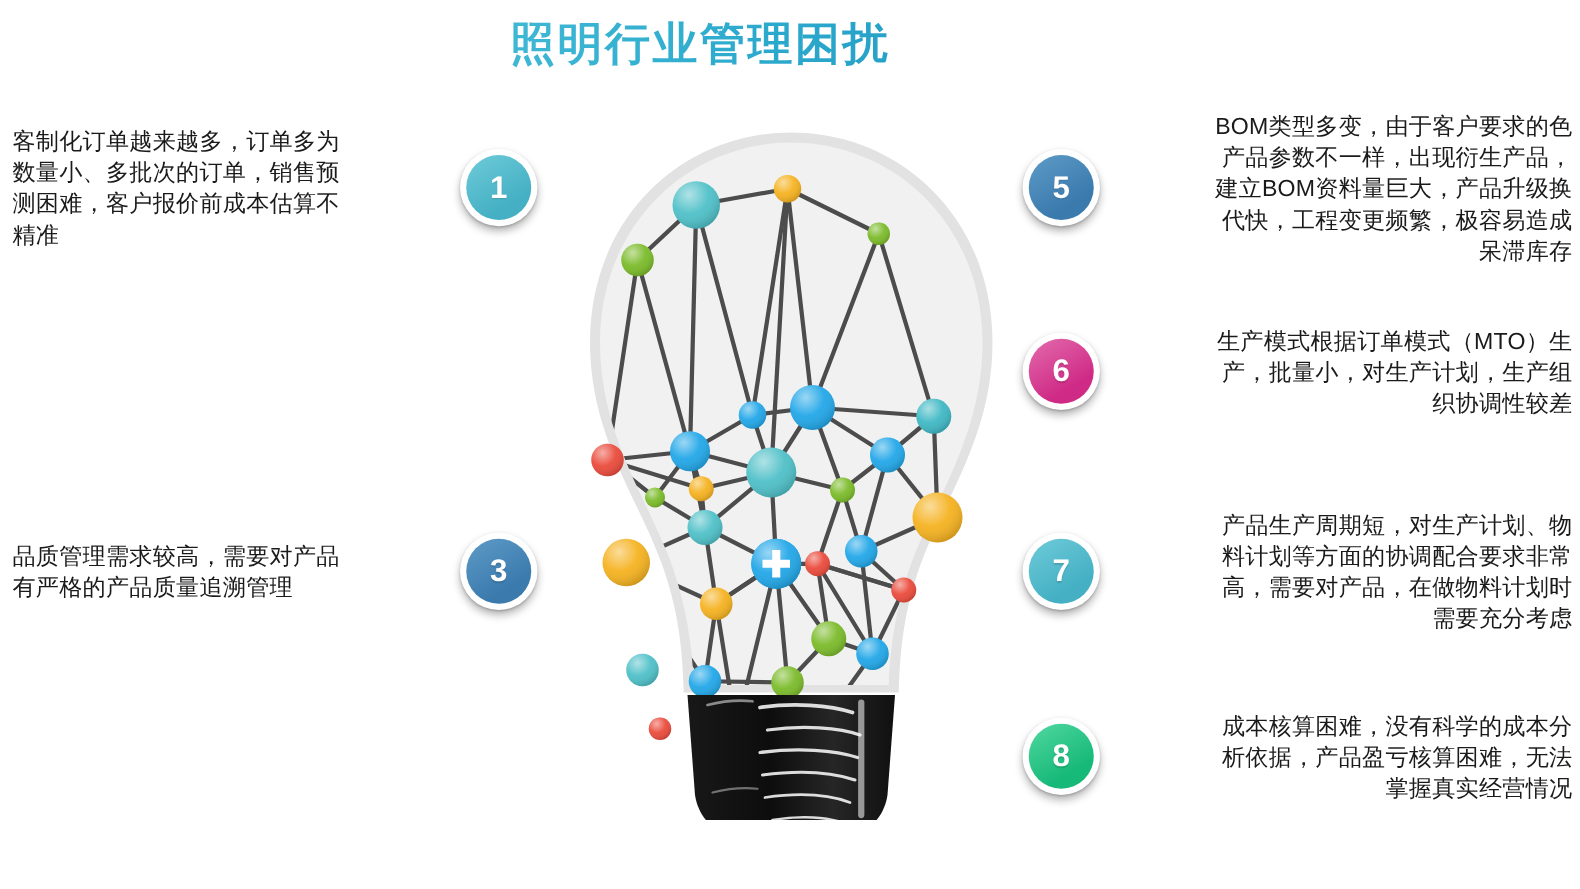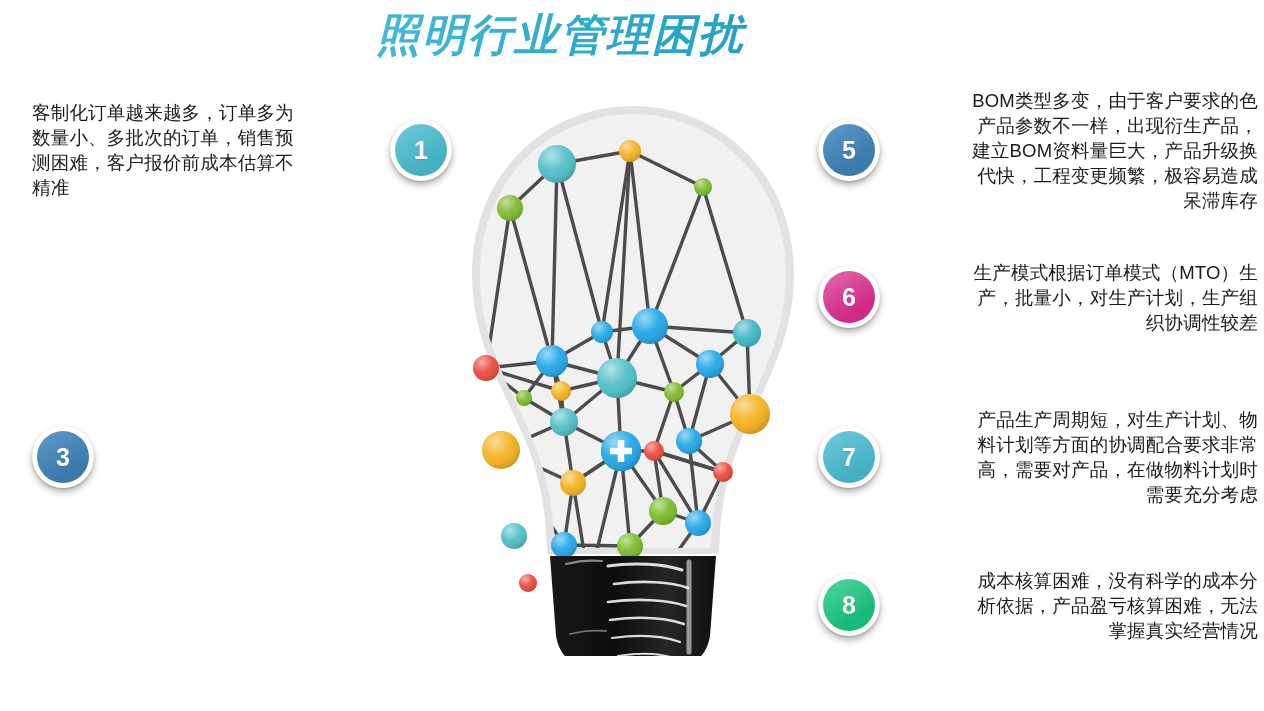--- a/index.html
+++ b/index.html
@@ -15,41 +15,40 @@
     font-family: "Liberation Sans", "DejaVu Sans", sans-serif;
   }
 
   
   .slide-title {
     position: absolute;
     top: 4px;
     left: 0;
     width: 1120px;
     text-align: center;
-    font-size: 44px;
+    font-size: 36px;
     font-weight: bold;
     letter-spacing: 2px;
     line-height: 62px;
     background: linear-gradient(100deg, #63cfe0 0%, #4ec3db 22%, #2ba9cc 55%, #1b8fc0 85%, #1782b8 100%);
     -webkit-background-clip: text;
     background-clip: text;
     color: transparent;
     -webkit-text-fill-color: transparent;
     white-space: nowrap;
-    font-style: italic;
   }
 
   
   .col {
     position: absolute;
     top: 0;
     width: 420px;
     height: 711px;
   }
-  .col-left  { left: 32px; }
+  .col-left  { left: 10px; }
   .col-right { left: 818px; width: 440px; }
 
   .row {
     position: absolute;
     height: 150px;
     display: flex;
     align-items: center;
   }
   .col-left  .row { right: 0; width: 420px; flex-direction: row; }
   .col-right .row { left: 0; width: 440px; flex-direction: row; }
@@ -344,20 +343,22 @@
     <div class="item-text">客制化订单越来越多，订单多为
 数量小、多批次的订单，销售预
 测困难，客户报价前成本估算不
 精准</div>
     <div class="bubble-wrap">
       <div class="bubble-ring"></div>
       <div class="bubble" style="background: linear-gradient(150deg, rgb(110, 203, 217) 0%, rgb(69, 176, 196) 72%);">1</div>
     </div>
   </div>
   <div class="row row-3">
+    <div class="item-text">品质管理需求较高，需要对产品
+有严格的产品质量追溯管理</div>
     <div class="bubble-wrap">
       <div class="bubble-ring"></div>
       <div class="bubble" style="background: linear-gradient(150deg, rgb(94, 155, 199) 0%, rgb(58, 122, 173) 72%);">3</div>
     </div>
   </div>
 </div>
 
 <div class="col col-right">
   <div class="row row-1">
     <div class="bubble-wrap">

